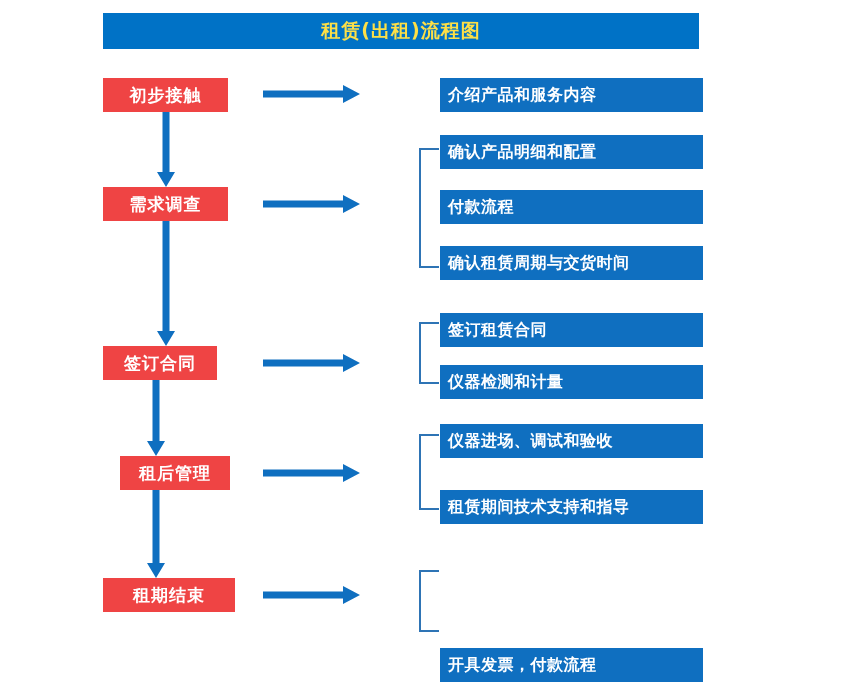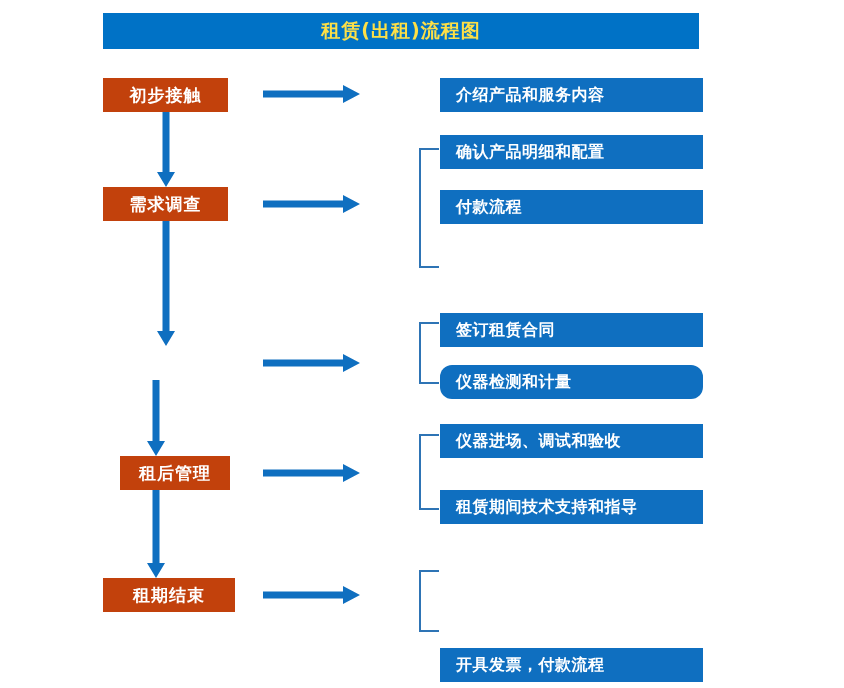--- a/index.html
+++ b/index.html
@@ -33,21 +33,21 @@
     display: flex;
     align-items: center;
     justify-content: center;
     letter-spacing: 1px;
   }
 
   
   .stage-box {
     position: absolute;
     height: 34px;
-    background: #c2410c;
+    background: #ef4444;
     color: #ffffff;
     font-size: 17px;
     font-weight: bold;
     display: flex;
     align-items: center;
     justify-content: center;
     letter-spacing: 1px;
   }
 
   
@@ -55,21 +55,21 @@
     position: absolute;
     left: 440px;
     width: 263px;
     height: 34px;
     background: #0F6FC0;
     color: #ffffff;
     font-size: 16px;
     font-weight: bold;
     display: flex;
     align-items: center;
-    padding-left: 16px;
+    padding-left: 8px;
     box-sizing: border-box;
     letter-spacing: 0.5px;
   }
 
   
   .arrow-right {
     position: absolute;
     height: 18px;
   }
   .arrow-down {
@@ -86,35 +86,37 @@
 <body>
 
 <div id="canvas">
 
   <div class="title-bar">租赁(出租)流程图</div>
 
   <div class="stage-box" style="left:103px; top:78px; width:125px;">初步接触</div>
 
   <div class="stage-box" style="left:103px; top:187px; width:125px;">需求调查</div>
 
+  <div class="stage-box" style="left:103px; top:346px; width:114px;">签订合同</div>
 
   <div class="stage-box" style="left:120px; top:456px; width:110px;">租后管理</div>
 
   <div class="stage-box" style="left:103px; top:578px; width:132px;">租期结束</div>
 
   <div class="detail-box" style="top:78px;">介绍产品和服务内容</div>
 
   <div class="detail-box" style="top:135px;">确认产品明细和配置</div>
 
   <div class="detail-box" style="top:190px;">付款流程</div>
 
+  <div class="detail-box" style="top:246px;">确认租赁周期与交货时间</div>
 
   <div class="detail-box" style="top:313px;">签订租赁合同</div>
 
-  <div class="detail-box" style="top:365px;border-radius:12px;">仪器检测和计量</div>
+  <div class="detail-box" style="top:365px;">仪器检测和计量</div>
 
   <div class="detail-box" style="top:424px;">仪器进场、调试和验收</div>
 
   <div class="detail-box" style="top:490px;">租赁期间技术支持和指导</div>
 
 
   <div class="detail-box" style="top:612px;margin-top:36px;">开具发票，付款流程</div>
 
   <svg class="arrow-down" style="left:156px; top:112px; width:20px; height:76px;" viewBox="0 0 20 76">
     <path d="M6.5 0 H13.5 V60 H19 L10 75 L1 60 H6.5 Z" fill="#0F6FC0"></path>

